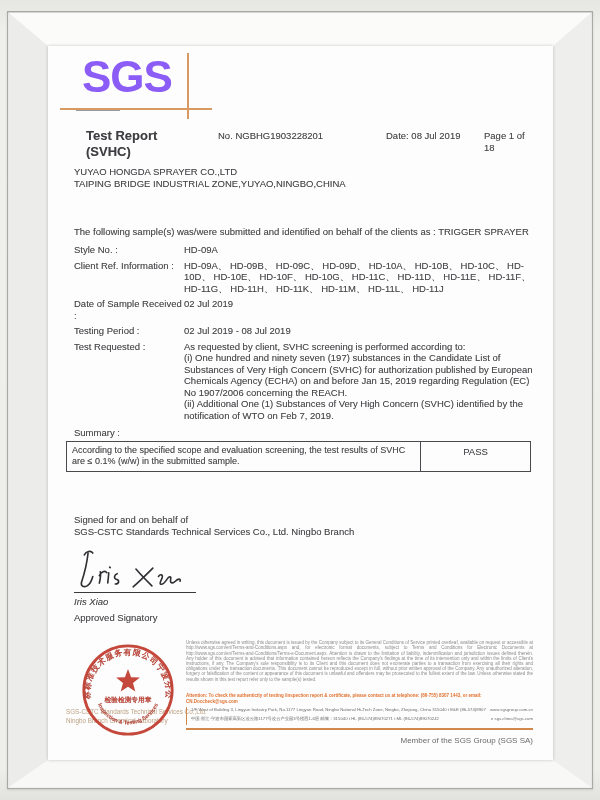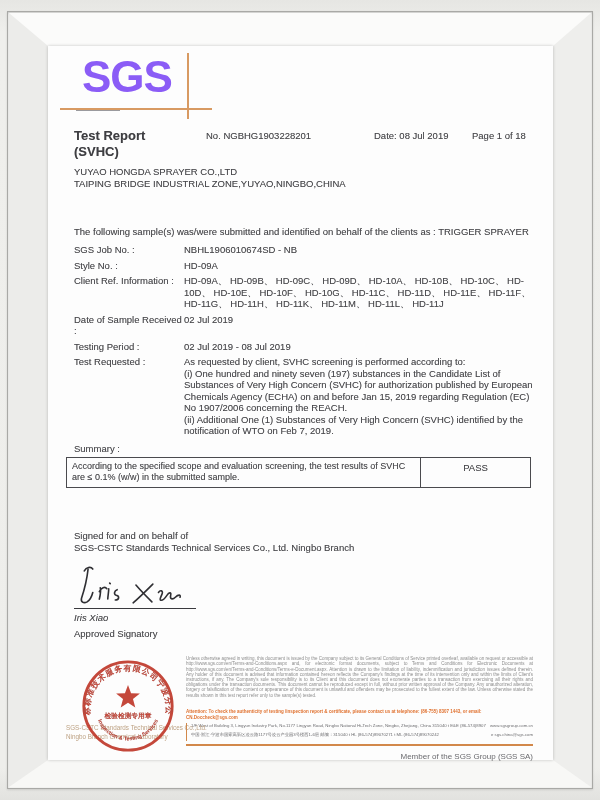--- a/index.html
+++ b/index.html
@@ -24,21 +24,21 @@
   
   .logo-block { position:relative; margin-top:2px; height:58px; width:160px; }
   .logo-text { position:absolute; left:8px; top:-6px; font-size:44px; line-height:50px;
                font-weight:bold; letter-spacing:-1px; color:#8b5cf6; text-shadow:none; }
   .crop-v { position:absolute; left:113px; top:-5px; width:1.5px; height:66px; background:#d89a62; }
   .crop-h { position:absolute; left:-14px; top:50px; width:152px; height:1.5px; background:#d89a62; }
   .logo-underline { position:absolute; left:2px; top:51px; width:44px; height:2px; background:#9a9a9e; }
 
   
   .header-row { display:flex; margin-top:12px; align-items:flex-start; }
-  .title-col { width:132px; font-weight:bold; font-size:13px; line-height:16px; color:#3e3e42; }
+  .title-col { width:132px; font-weight:bold; font-size:13px; line-height:16px; color:#3e3e42;margin-left:12px; }
   .hmeta { font-size:9.5px; padding-top:2px; }
   .h-no { width:168px; } .h-date { width:98px; } .h-page { flex:1; }
 
   .client-block { margin-top:6px; }
 
   .intro-line { margin-top:36px; }
 
   
   .rows { margin-top:6px; }
   .row { display:flex; margin-bottom:4px; line-height:11.5px; }
@@ -113,24 +113,20 @@
 
         <div class="client-block">
           <div>YUYAO HONGDA SPRAYER CO.,LTD</div>
           <div>TAIPING BRIDGE INDUSTRIAL ZONE,YUYAO,NINGBO,CHINA</div>
         </div>
 
         <div class="intro-line">The following sample(s) was/were submitted and identified on behalf of the clients as : TRIGGER SPRAYER</div>
 
         <div class="rows">
           <div class="row">
-            <div class="lbl">SGS Job No. :</div>
-            <div class="val">NBHL1906010674SD - NB</div>
-          </div>
-          <div class="row">
             <div class="lbl">Style No. :</div>
             <div class="val">HD-09A</div>
           </div>
           <div class="row">
             <div class="lbl">Client Ref. Information :</div>
             <div class="val">HD-09A、 HD-09B、 HD-09C、 HD-09D、 HD-10A、 HD-10B、 HD-10C、 HD-10D、 HD-10E、 HD-10F、 HD-10G、 HD-11C、 HD-11D、 HD-11E、 HD-11F、 HD-11G、 HD-11H、 HD-11K、 HD-11M、 HD-11L、 HD-11J</div>
           </div>
           <div class="row">
             <div class="lbl">Date of Sample Received :</div>
             <div class="val">02 Jul 2019</div>

